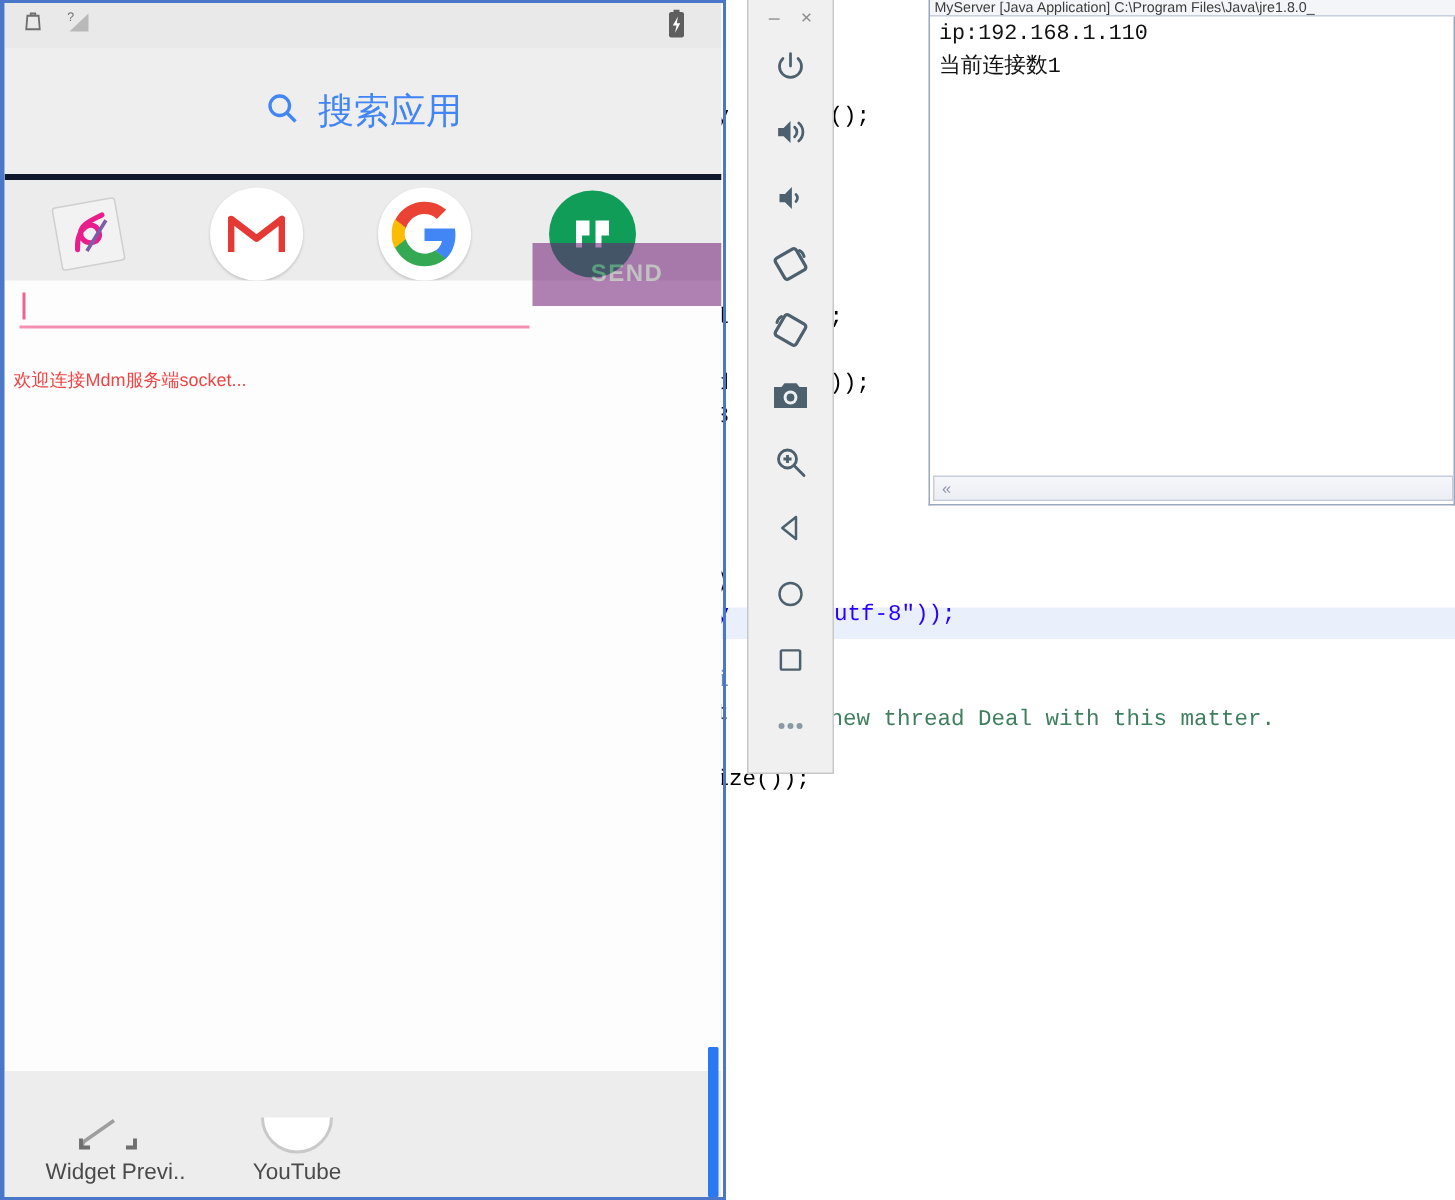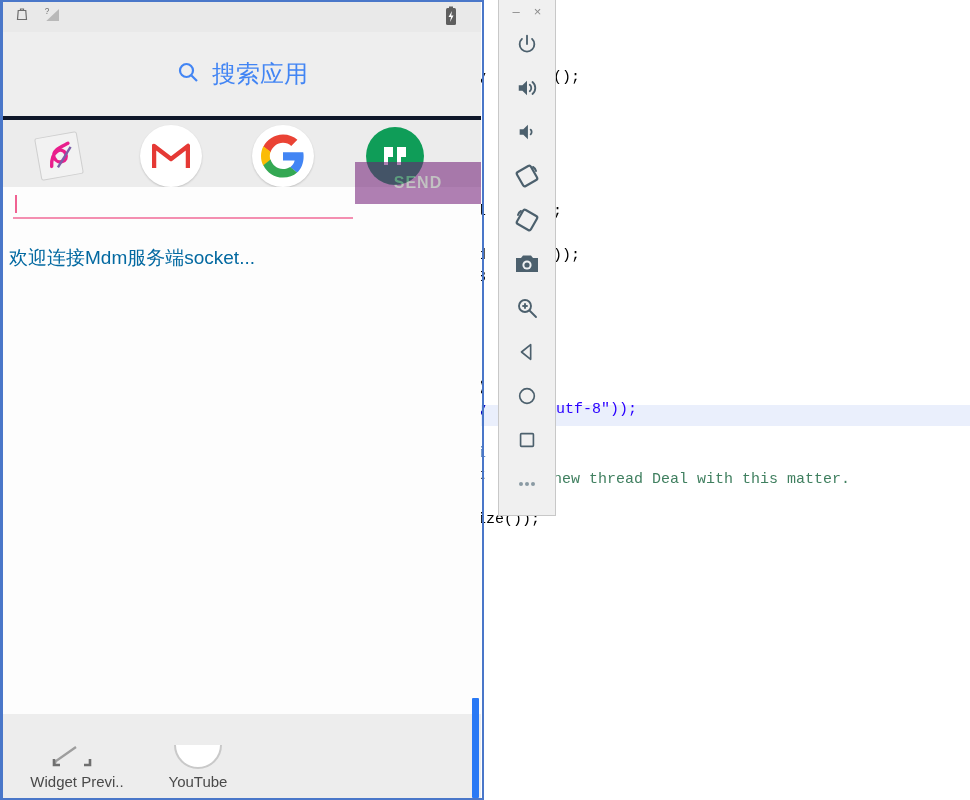--- a/index.html
+++ b/index.html
@@ -134,21 +134,21 @@
   .caret { position:absolute; left:2px; top:2px; width:2px; height:18px; background:#f06292; }
   .send-btn {
     position:absolute; left:352px; top:-25px; width:126px; height:42px;
     background:#701a75; color:#9e9e9e;
     font-size:16px; font-weight:bold; letter-spacing:1px;
     display:flex; align-items:center; justify-content:center;
     opacity:.55;
   }
   .recv-text {
     position:absolute; left:6px; top:58px; width:460px;
-    color:#0369a1; font-size:19px; white-space:nowrap;
+    color:#ef4444; font-size:12px; white-space:nowrap;
   }
 
   
   .dock {
     position:absolute; left:0; bottom:0; width:478px; height:84px;
     background:#ededed;
   }
   .dock-item { position:absolute; bottom:8px; text-align:center; }
   .dock-label { font-size:15px; color:#4a4a4a; white-space:nowrap; }
   .dock-glyph { height:34px; display:flex; align-items:flex-end; justify-content:center; }
@@ -205,20 +205,30 @@
       <div class="code-line" style="left:2px;  top:400px; color:#0000c0;">By</div>
       <div class="code-line str" style="left:90px; top:400px;">utf-8"));</div>
 
       <div class="code-line" style="left:2px;  top:444px; color:#6a8fbf;">li</div>
       <div class="code-line" style="left:2px;  top:466px; color:#3a3a3a;">ct</div>
       <div class="code-line cmt" style="left:78px; top:470px;">/new thread Deal with this matter.</div>
 
       <div class="code-line" style="left:2px;  top:510px;">size());</div>
     </div>
 
+    <div class="console-win">
+      <div class="console-title nowrap">MyServer [Java Application] C:\Program Files\Java\jre1.8.0_</div>
+      <div class="console-body">
+        <div class="console-line">ip:192.168.1.110</div>
+        <div class="console-line">当前连接数1</div>
+      </div>
+      <div class="console-hscroll">
+        <div class="hscroll-arrow">«</div>
+      </div>
+    </div>
   </div>
 
   <div class="emu-window">
     <div class="emu-screen">
 
       <div class="status-bar">
         <div class="sb-left">
           <span>
             <svg width="18" height="18" viewBox="0 0 24 24" fill="none" stroke="#6e6e6e" stroke-width="1.6">
               <path d="M7 6h10l1 12H6z"></path>

